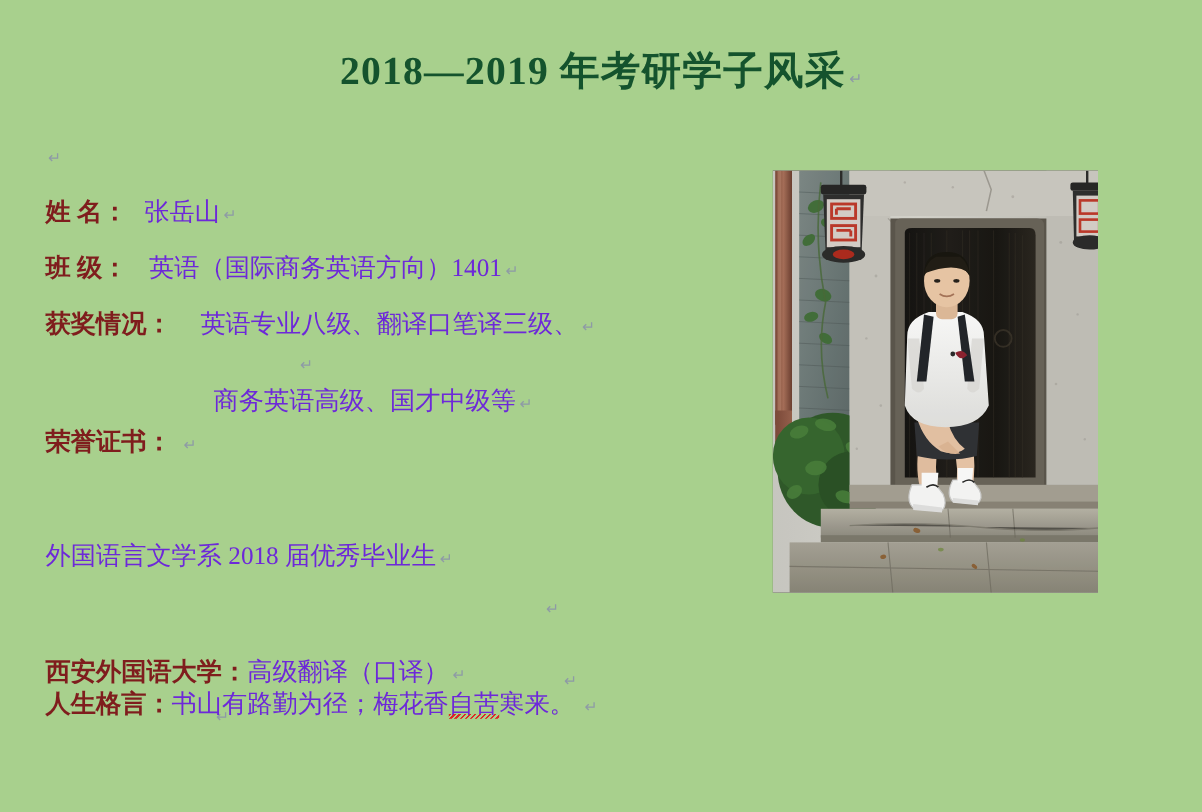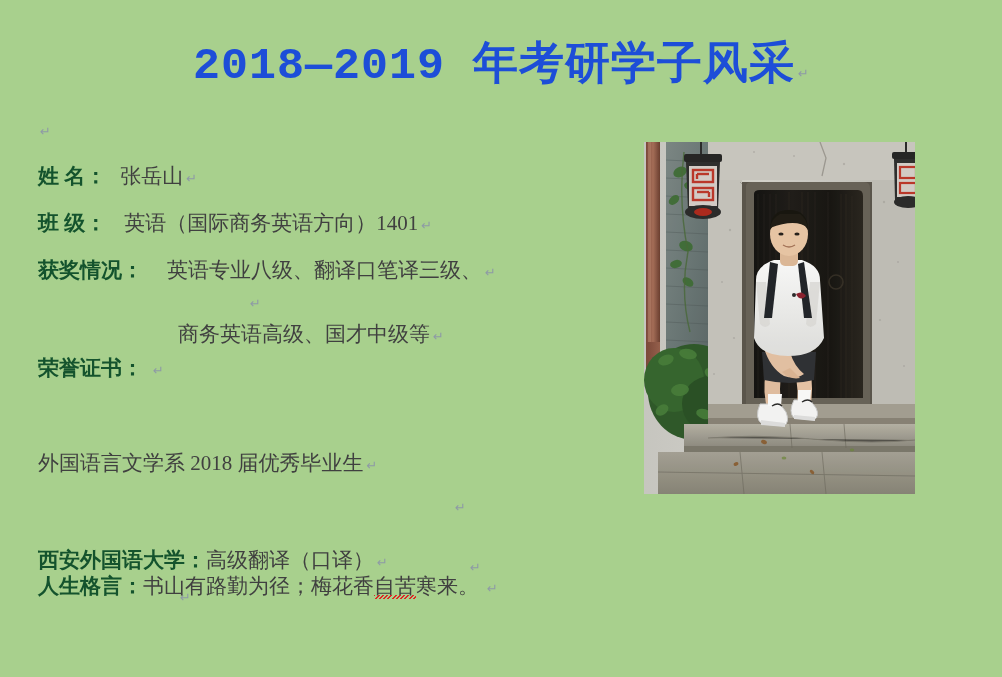--- a/index.html
+++ b/index.html
@@ -28,24 +28,24 @@
   .title-row {
     position: absolute;
     left: 0;
     top: 42px;
     width: 1002px;
     text-align: center;
     white-space: nowrap;
   }
   .title-text {
     display: inline-block;
-    color: #1d4ed8;
-    font-family: Liberation Mono, monospace;
+    color: #14532d;
+    font-family: Liberation Serif, serif;
     font-weight: bold;
-    font-size: 45px;
+    font-size: 33px;
     letter-spacing: 1px;
     line-height: 1.1;
   }
   .pilcrow {
     color: #8e9aa6;
     font-family: "Liberation Sans", "DejaVu Sans", sans-serif;
     font-size: 13px;
     font-weight: normal;
     vertical-align: baseline;
     margin-left: 3px;
@@ -63,26 +63,26 @@
   .line {
     white-space: nowrap;
     color: #1f3864;
     font-family: "Liberation Serif", "DejaVu Serif", serif;
     font-size: 21px;
     line-height: 1;
     display: block;
   }
   .lbl {
     font-weight: bold;
-    color: #14532d;
+    color: #7f1d1d;
     display: inline-block;
   }
   .val {
     font-weight: normal;
-    color: #404040;
+    color: #6d28d9;
     display: inline-block;
     text-align: center;
   }
   .val.em { font-weight: bold; }
 
   
   .squiggle {
     position: relative;
     display: inline-block;
   }

